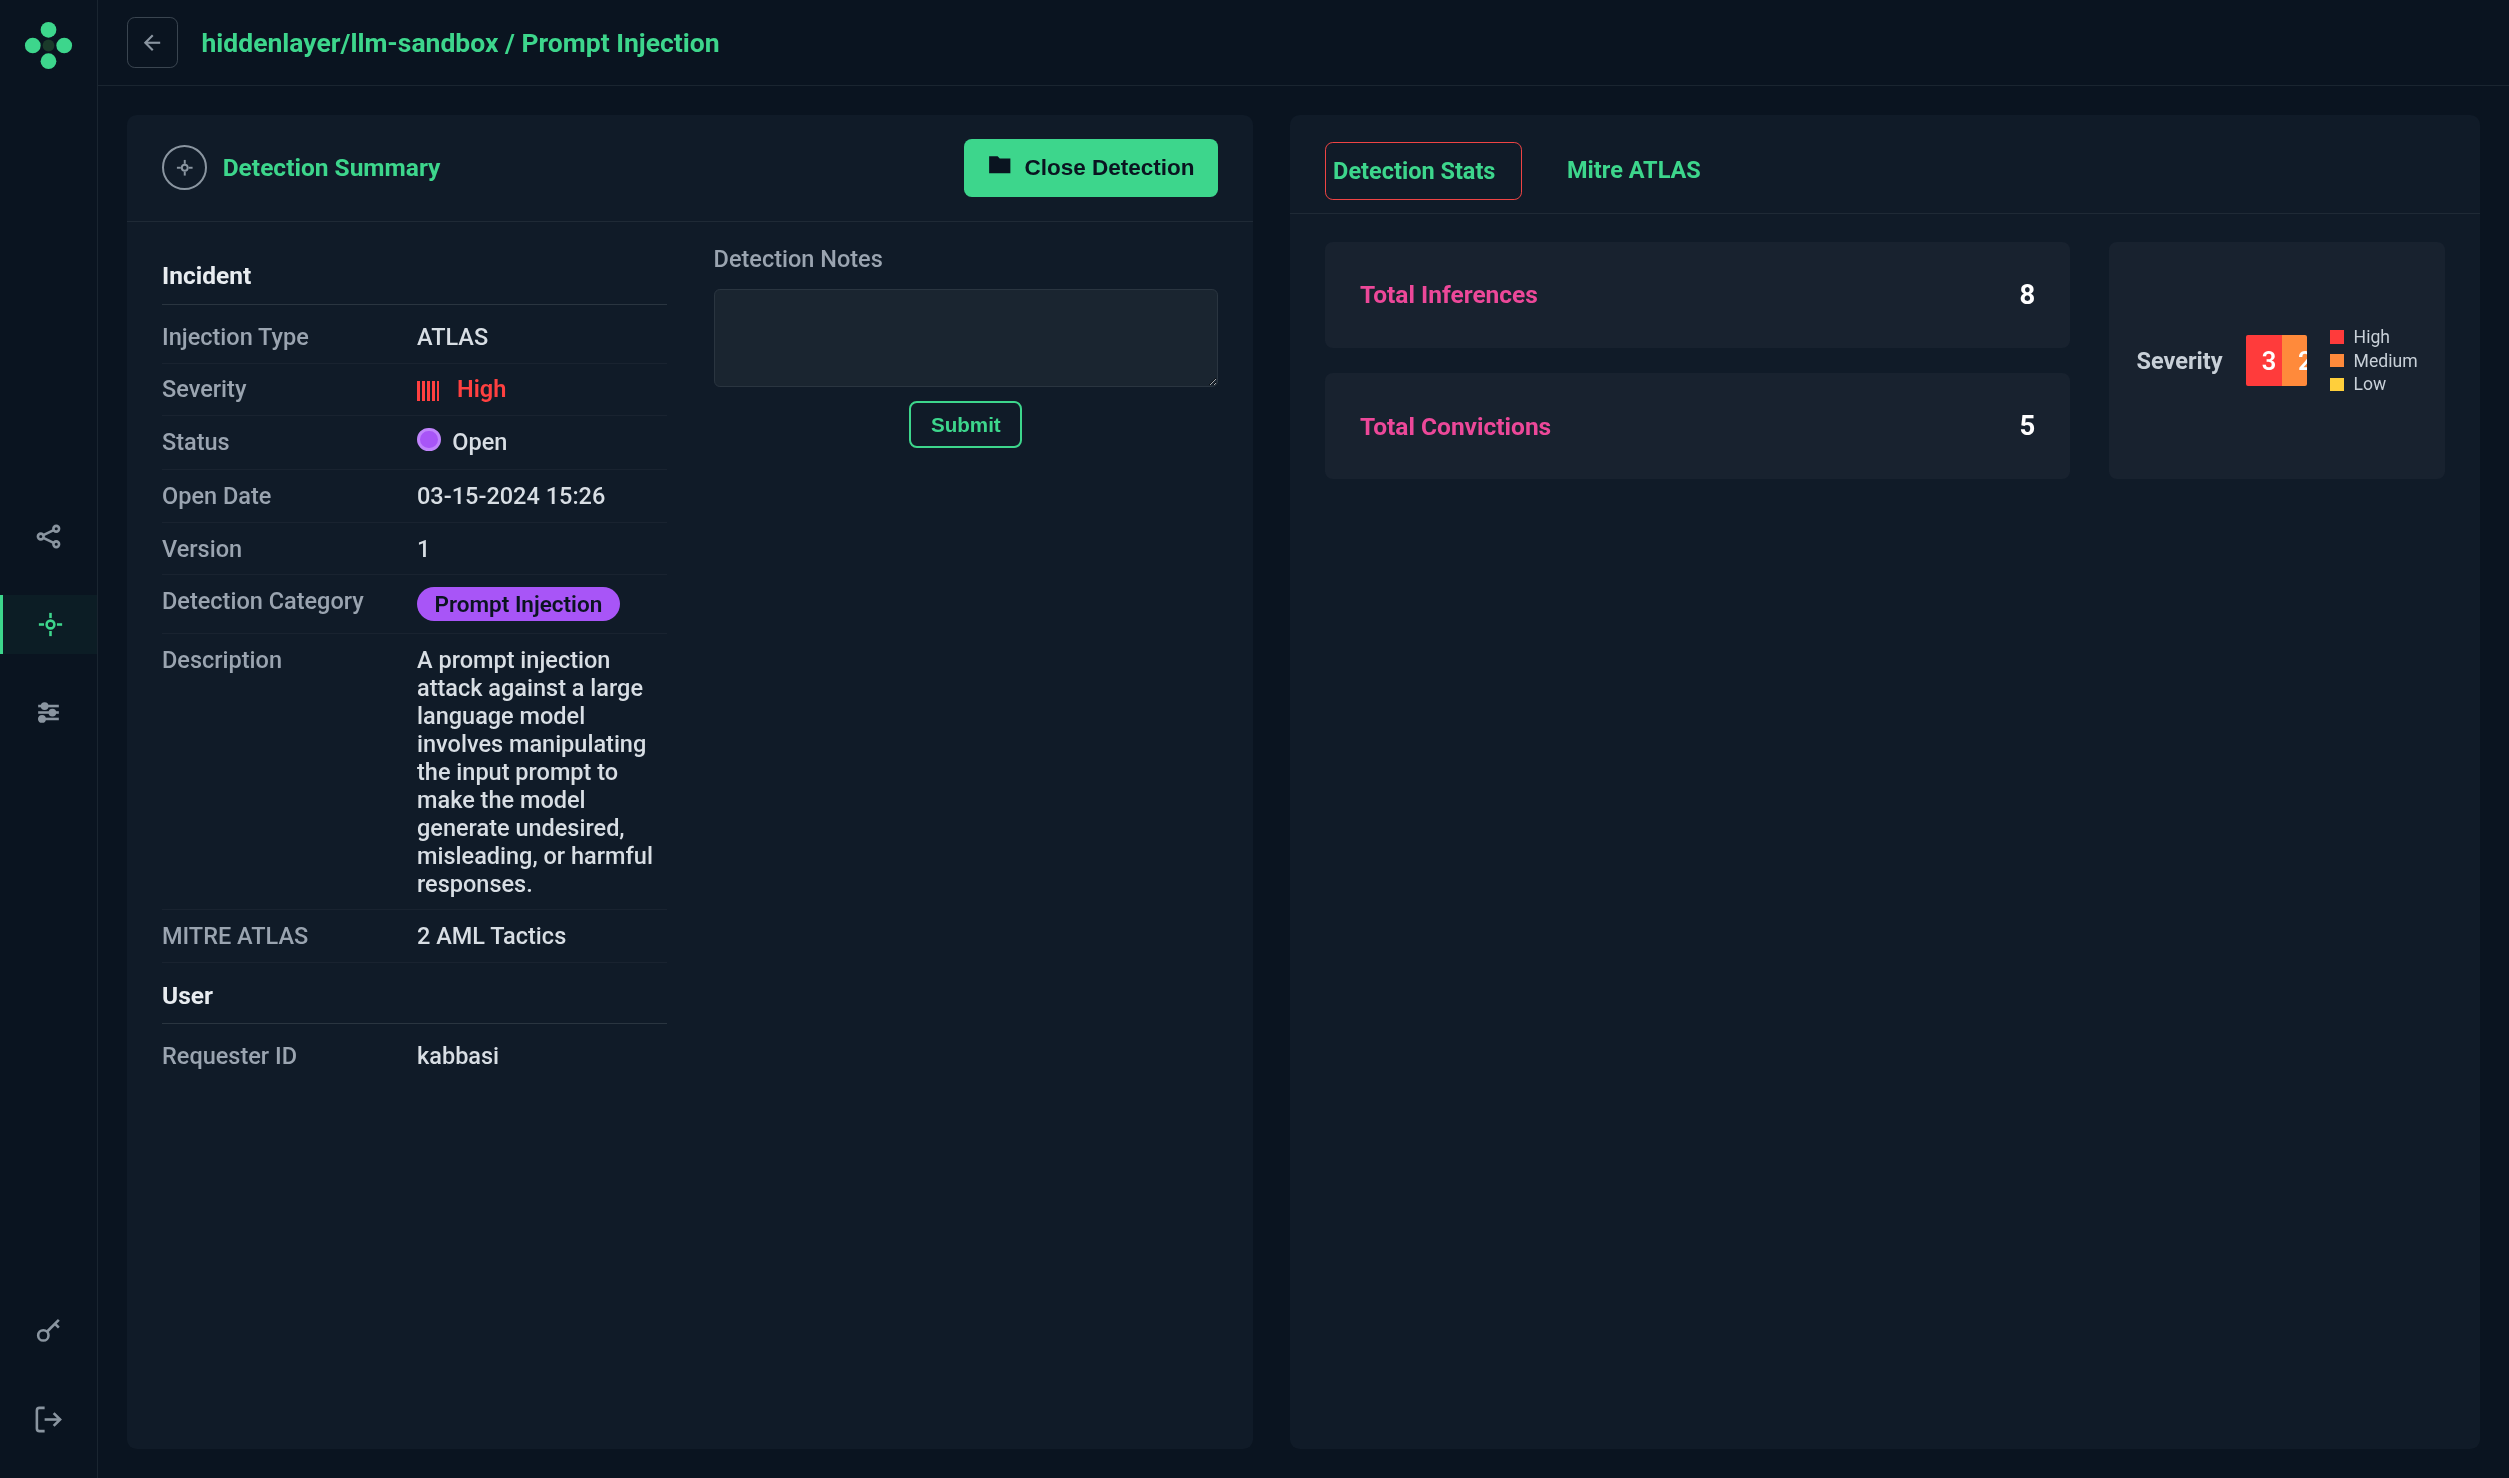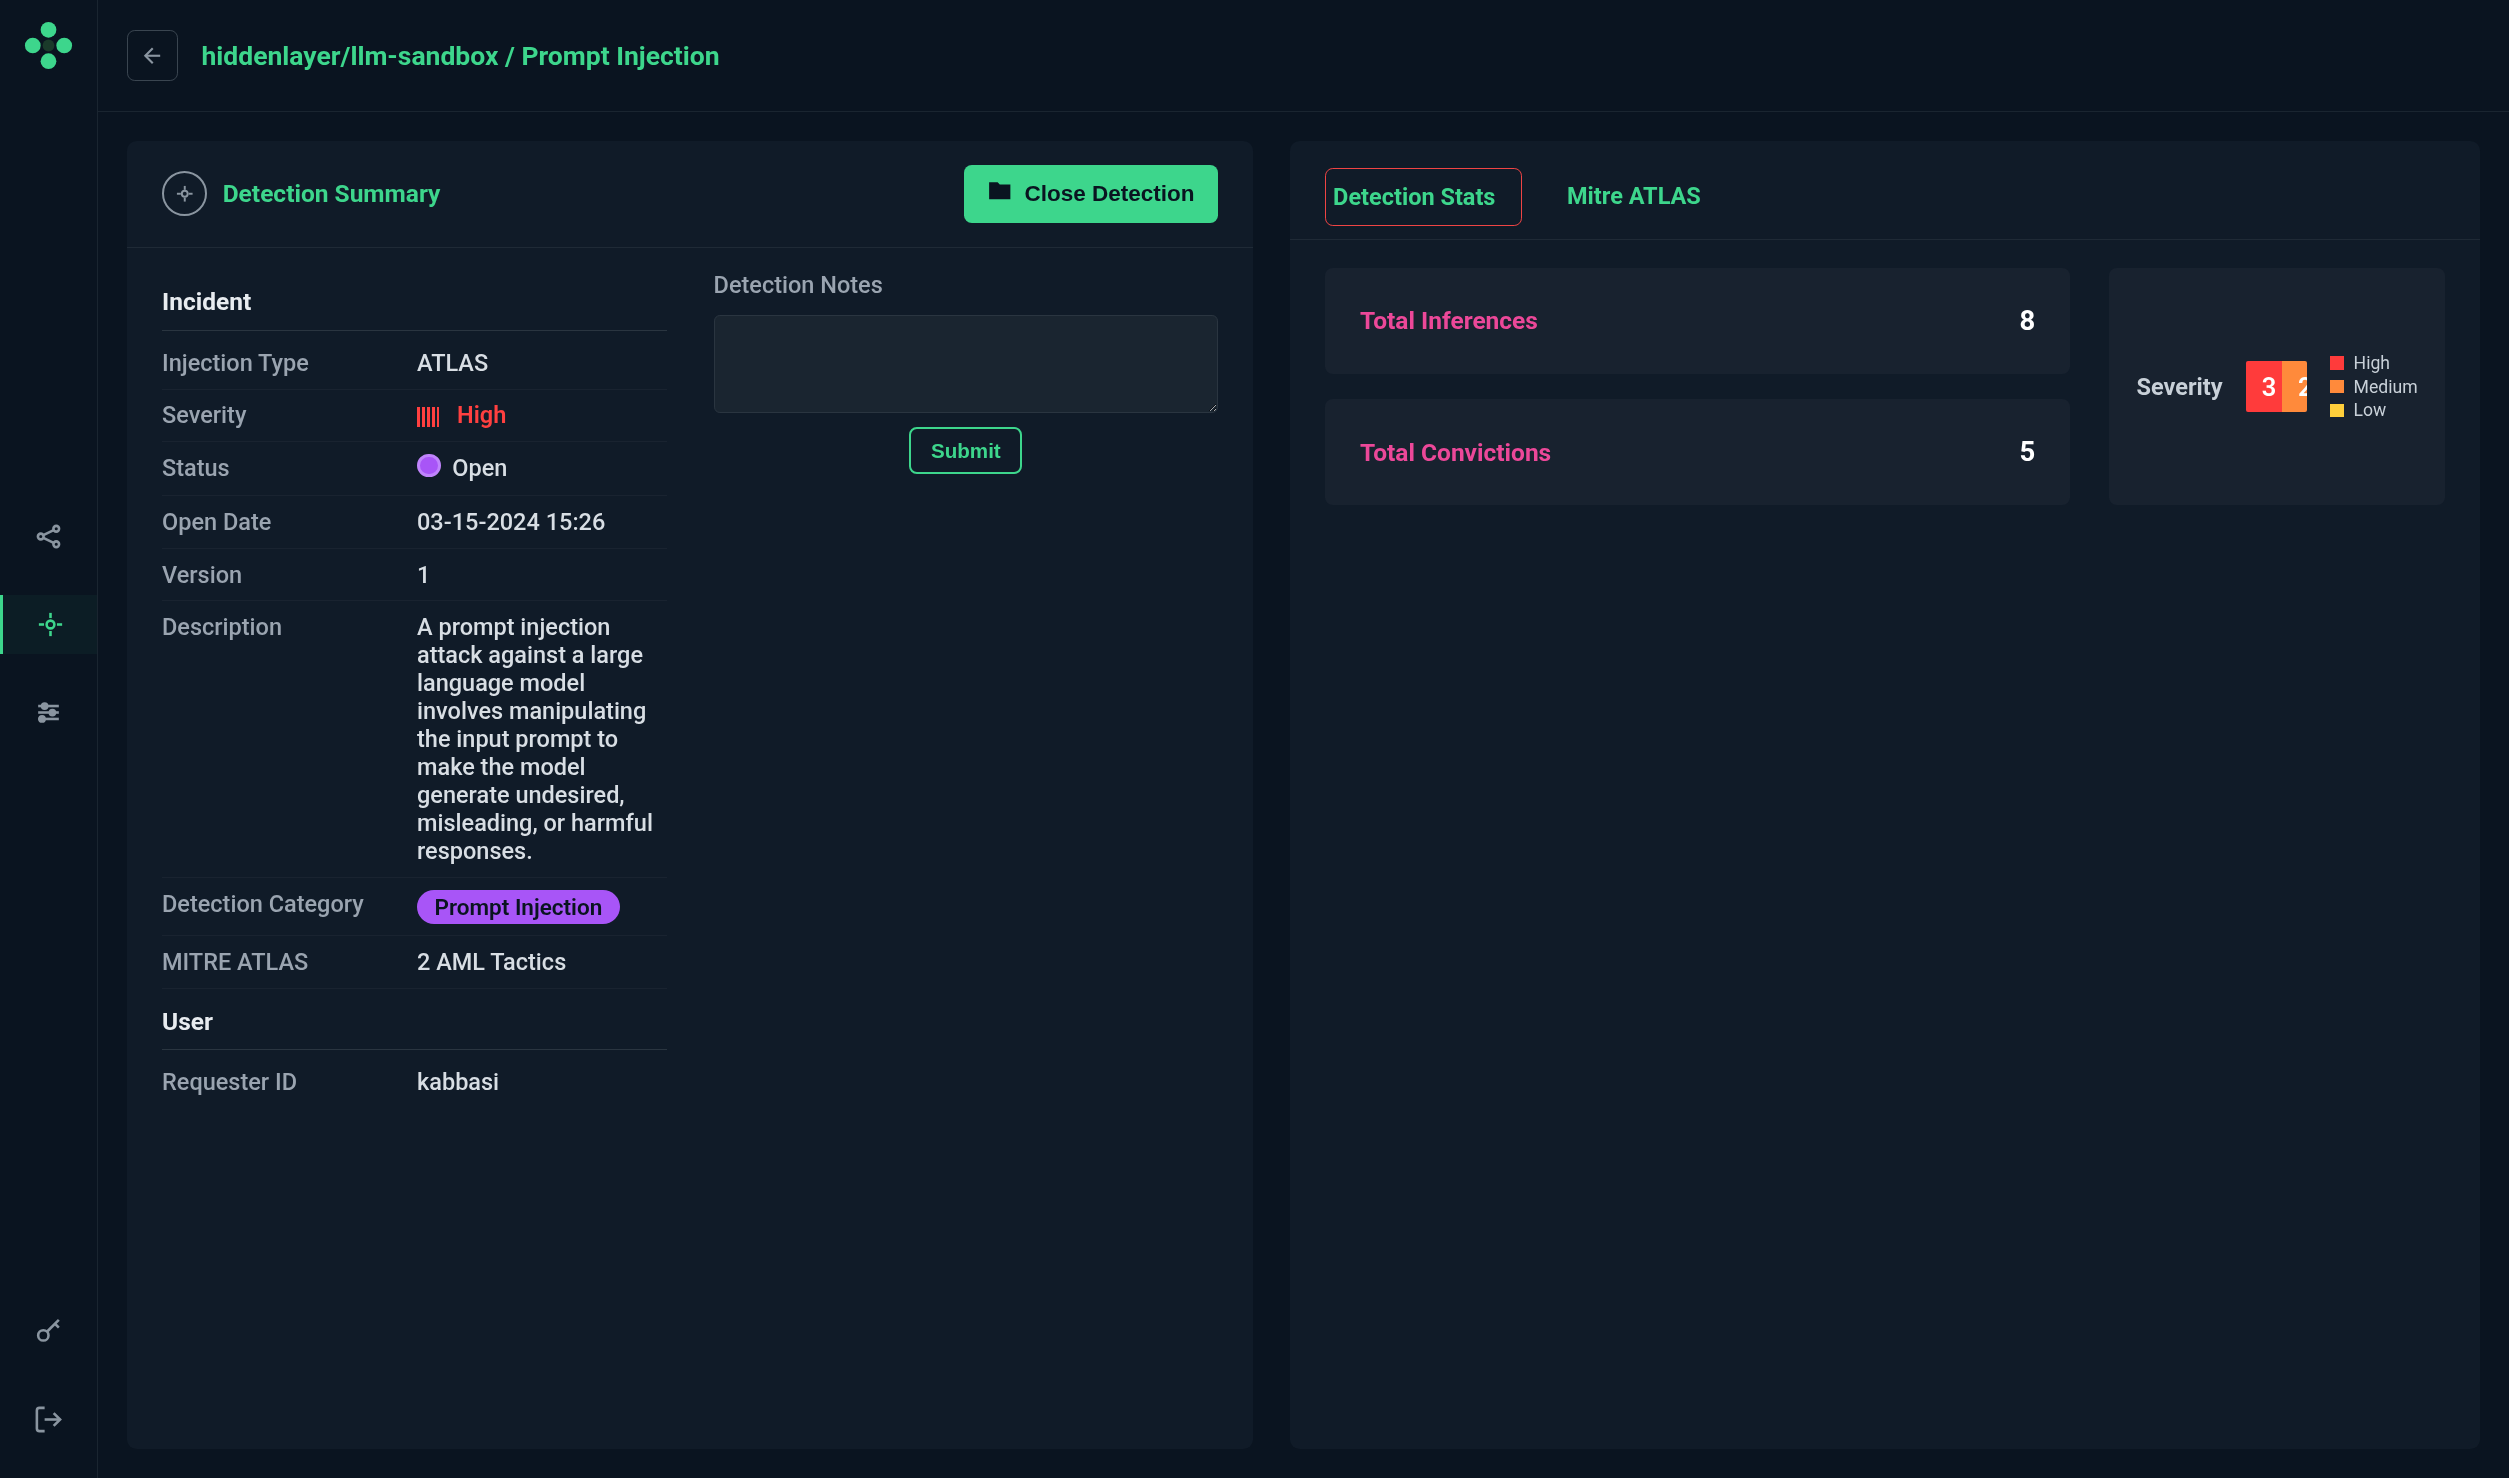--- a/index.html
+++ b/index.html
@@ -36,21 +36,21 @@
 .sidebar-item.active {
   border-left: 3.9px solid #3dd68c;
   color: #3dd68c;
   background: rgba(61,214,140,0.05);
 }
 .sidebar-spacer { flex: 1; }
 .main { flex: 1; display: flex; flex-direction: column; }
 .topbar {
   display: flex;
   align-items: center;
-  padding: 30px 29px;
+  padding: 17px 29px;
   gap: 23.5px;
   border-bottom: 1px solid #1a2530;
 }
 .back-btn {
   width: 51px;
   height: 51px;
   border: 1px solid #3a4550;
   border-radius: 7.8px;
   display: flex;
   align-items: center;
@@ -355,28 +355,28 @@
             </div>
             <div class="kv-row">
               <div class="kv-label">Open Date</div>
               <div class="kv-value">03-15-2024 15:26</div>
             </div>
             <div class="kv-row">
               <div class="kv-label">Version</div>
               <div class="kv-value">1</div>
             </div>
             <div class="kv-row">
-              <div class="kv-label">Description</div>
-              <div class="kv-value">A prompt injection attack against a large language model involves manipulating the input prompt to make the model generate undesired, misleading, or harmful responses.</div>
-            </div>
-            <div class="kv-row">
               <div class="kv-label">Detection Category</div>
               <div class="kv-value">
                 <span class="pill">Prompt Injection</span>
               </div>
+            </div>
+            <div class="kv-row">
+              <div class="kv-label">Description</div>
+              <div class="kv-value">A prompt injection attack against a large language model involves manipulating the input prompt to make the model generate undesired, misleading, or harmful responses.</div>
             </div>
             <div class="kv-row">
               <div class="kv-label">MITRE ATLAS</div>
               <div class="kv-value">2 AML Tactics</div>
             </div>
             <div class="section-title">User</div>
             <div class="kv-row">
               <div class="kv-label">Requester ID</div>
               <div class="kv-value">kabbasi</div>
             </div>

